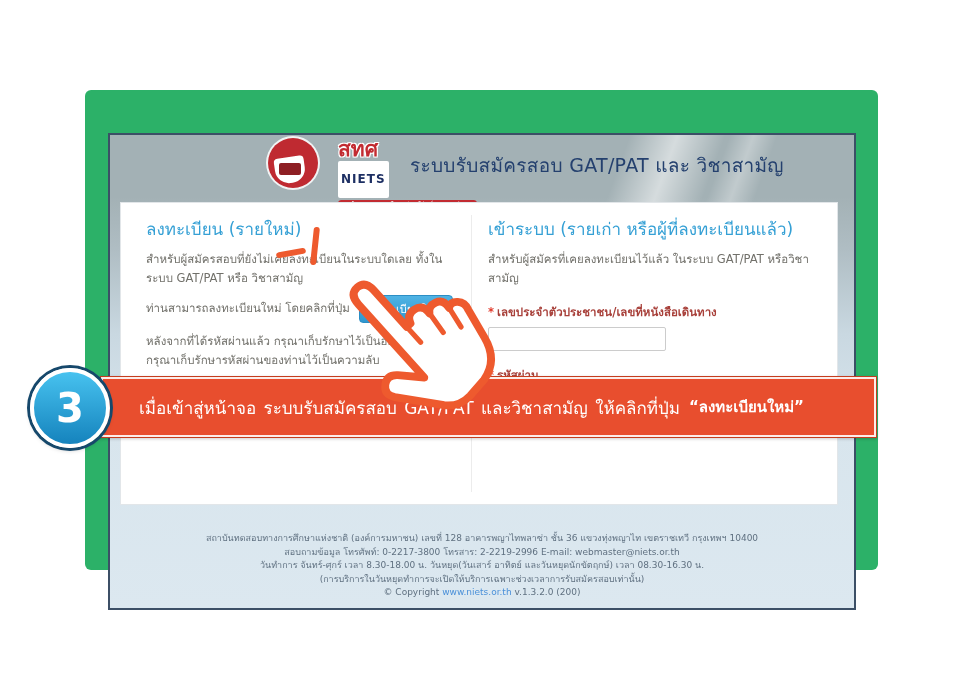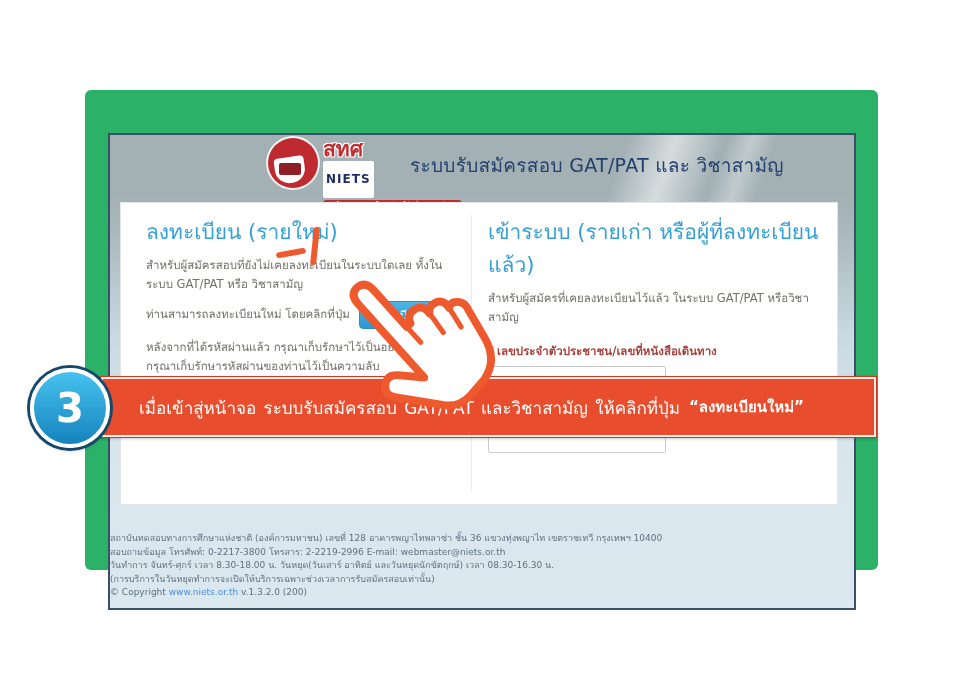--- a/index.html
+++ b/index.html
@@ -10,48 +10,48 @@
   #frame{position:absolute;left:85px;top:90px;width:793px;height:480px;background:#2cb168;border-radius:6px;z-index:1;}
 
   
   #shot{position:absolute;left:108px;top:133px;width:744px;height:473px;border:2px solid #3c4f66;z-index:2;overflow:hidden;
         background:linear-gradient(180deg,#a3b1b5 0%,#a3b1b5 13%,#afbdc3 24%,#c9d8e1 42%,#d8e5ed 62%,#dce8f0 100%);}
   .streak{position:absolute;background:linear-gradient(90deg,rgba(255,255,255,0),rgba(255,255,255,.55),rgba(255,255,255,0));transform:rotate(20deg);pointer-events:none;}
   #streak1{left:470px;top:-70px;width:90px;height:430px;}
   #streak2{left:585px;top:-90px;width:45px;height:380px;opacity:.6;}
 
   
-  #logo{position:absolute;left:158px;top:3px;display:flex;gap:5px;align-items:flex-start;}
+  #logo{position:absolute;left:158px;top:3px;display:flex;gap:20px;align-items:flex-start;}
   #logo-roundel{width:50px;height:50px;border-radius:50%;background:#bf2a31;box-shadow:0 0 0 2px rgba(255,255,255,.85);position:relative;overflow:hidden;flex:none;}
   #logo-roundel::before{content:"";position:absolute;left:7px;top:19px;width:30px;height:26px;background:#fff;border-radius:4px 4px 14px 14px;transform:rotate(-8deg);}
   #logo-roundel::after{content:"";position:absolute;left:11px;top:25px;width:22px;height:12px;background:#8e1f24;border-radius:2px;}
   #logo-text{display:flex;flex-direction:column;line-height:1.05;}
   #logo-thai{font-size:21px;font-weight:bold;color:#c22b31;text-shadow:1px 1px 0 #fff,-1px -1px 0 #fff,1px -1px 0 #fff,-1px 1px 0 #fff;}
   #logo-latin{font-size:12px;font-weight:bold;color:#1d2f63;background:#fff;padding:12px 3px;border-radius:2px;align-self:flex-start;margin-top:1px;letter-spacing:1px;}
   #logo-line1{font-size:5px;color:#fff;background:#c22b31;padding:1px 4px;border-radius:4px;margin-top:2px;white-space:nowrap;}
   #logo-line2{font-size:4px;color:#c22b31;margin-top:1px;white-space:nowrap;}
 
   #shot-title{position:absolute;left:300px;top:15px;font-size:19px;color:#24406e;letter-spacing:.3px;}
 
   
   #panel{position:absolute;left:10px;top:67px;width:718px;height:303px;background:#fff;border:1px solid #e2e6e9;box-sizing:border-box;}
   #divider{position:absolute;left:350px;top:12px;bottom:12px;width:1px;background:#ececec;}
-  .panel-title{font-size:21px;color:#35a0d5;margin:0 0 8px;font-weight:normal;}
+  .panel-title{font-size:17px;color:#35a0d5;margin:0 0 8px;font-weight:normal;}
   .body-text{font-size:11.5px;color:#71706a;line-height:1.65;margin:0;}
   #reg{position:absolute;left:25px;top:12px;width:312px;}
   #reg-action{margin-top:7px;display:flex;align-items:center;gap:9px;flex-wrap:wrap;}
   #reg-btn{background:linear-gradient(#4fb3e4,#2f97cf);color:#fff;font-size:11px;border:1px solid #2b8ec5;border-radius:4px;padding:4px 11px;cursor:pointer;font-family:inherit;}
   #reg-note{margin-top:9px;}
   #login{position:absolute;left:367px;top:12px;width:340px;}
   .field-label{font-size:11.5px;font-weight:bold;color:#a8403a;margin:15px 0 6px;}
   .req{color:#e23c2e;margin-right:3px;}
   .text-input{width:178px;height:24px;border:1px solid #ccc;border-radius:2px;background:#fff;display:block;box-sizing:border-box;font-family:inherit;}
 
   
-  #footer{position:absolute;left:0;right:0;top:397px;font-size:9px;color:#5f7080;line-height:13.5px;}
+  #footer{position:absolute;left:0;right:0;top:397px;text-align:center;font-size:9px;color:#5f7080;line-height:13.5px;}
   #footer .link{color:#4a90d9;cursor:pointer;}
 
   
   #step-banner{position:absolute;left:100px;top:376px;width:777px;height:62px;background:#e84e2e;border:1px solid #c53d1e;
                box-shadow:inset 0 0 0 2px rgba(255,255,255,.9),0 1px 3px rgba(0,0,0,.2);
                display:flex;align-items:center;padding-left:38px;box-sizing:border-box;color:#fff;font-size:17px;z-index:5;white-space:nowrap;word-spacing:2px;overflow:hidden;}
   #step-highlight{font-size:15px;font-weight:bold;margin-left:9px;}
   #step-circle{position:absolute;left:30px;top:368px;width:72px;height:72px;border-radius:50%;
                background:linear-gradient(#47c2ef,#1583bd);border:4px solid #fff;
                box-shadow:0 0 0 3px #16486b,0 2px 5px rgba(0,0,0,.25);

